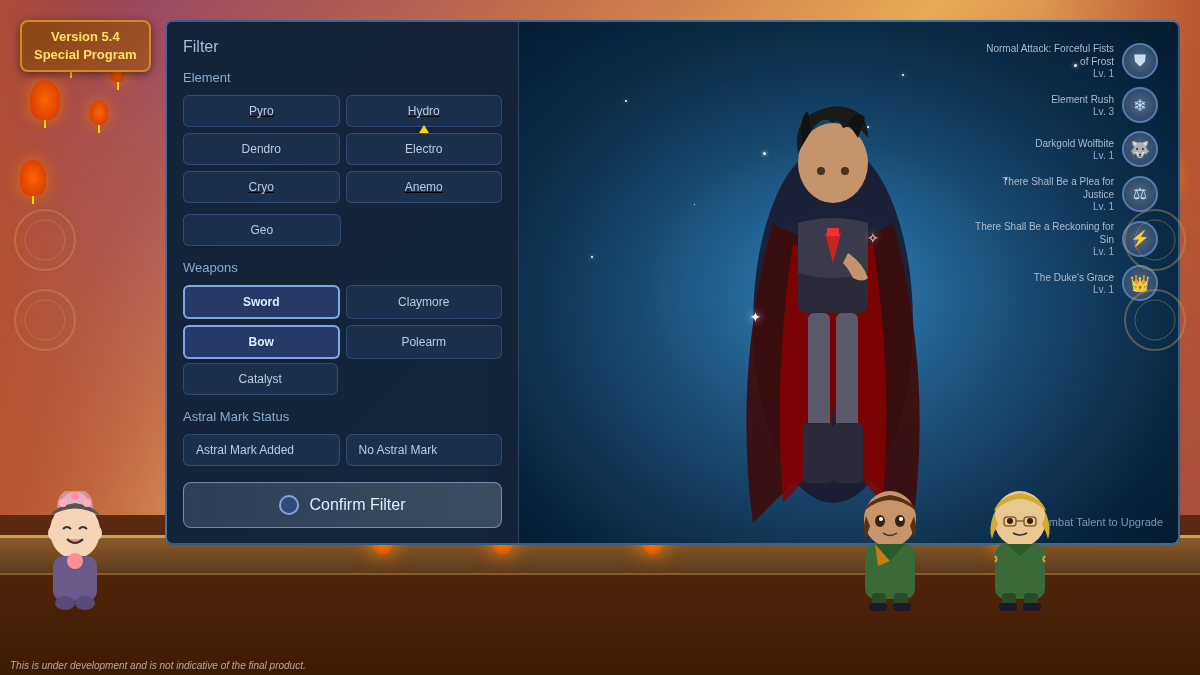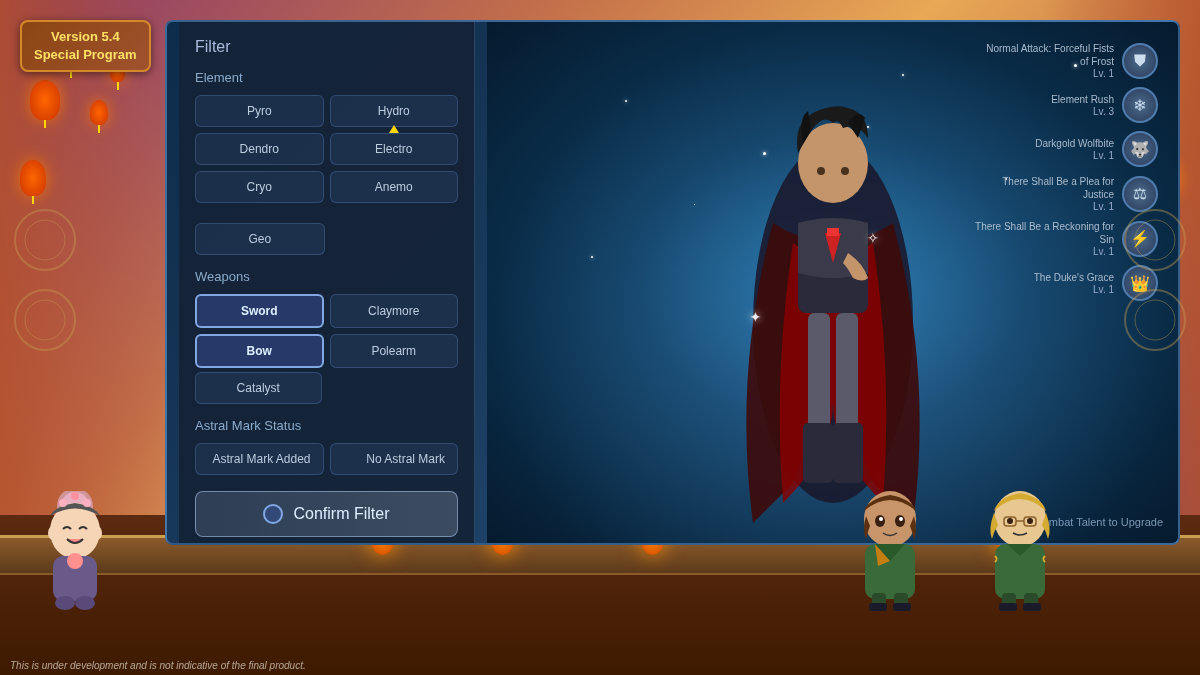--- a/index.html
+++ b/index.html
@@ -213,22 +213,22 @@
       justify-content: center;
       cursor: pointer;
       border: 1px solid rgba(255,255,255,0.3);
       color: white;
       font-size: 14px;
     }
 
     
     .filter-panel {
       position: absolute;
-      top: 0; bottom: 0; left: 12px;
-      width: 296px;
+      top: 0; bottom: 0; left: 0;
+      width: 352px;
       background: rgba(20, 35, 55, 0.95);
       border-right: 1px solid rgba(100,150,200,0.3);
       padding: 16px;
     }
 
     .filter-title {
       color: #AABBDD;
       font-size: 16px;
       margin-bottom: 14px;
     }
@@ -237,21 +237,22 @@
       color: #8AABCC;
       font-size: 13px;
       margin-bottom: 10px;
       margin-top: 14px;
     }
 
     .element-grid {
       display: grid;
       grid-template-columns: 1fr 1fr;
       gap: 6px;
-      margin-bottom: 20px;
+      margin-bottom: 11px;
+      text-decoration: underline;
     }
 
     .element-btn {
       padding: 8px 12px;
       background: rgba(30,50,80,0.8);
       border: 1px solid rgba(80,120,180,0.4);
       border-radius: 6px;
       color: #BBCCDD;
       font-size: 12px;
       cursor: pointer;
@@ -292,21 +293,21 @@
     }
 
     .astral-btn {
       padding: 8px 12px;
       background: rgba(30,50,80,0.8);
       border: 1px solid rgba(80,120,180,0.4);
       border-radius: 6px;
       color: #BBCCDD;
       font-size: 12px;
       cursor: pointer;
-      text-align: right;
+      text-align: left;
     }
 
     .confirm-btn {
       width: 100%;
       padding: 12px;
       background: linear-gradient(to right, rgba(200,220,255,0.15), rgba(220,240,255,0.2));
       border: 1px solid rgba(180,210,255,0.5);
       border-radius: 8px;
       color: #DDEEFF;
       font-size: 16px;

